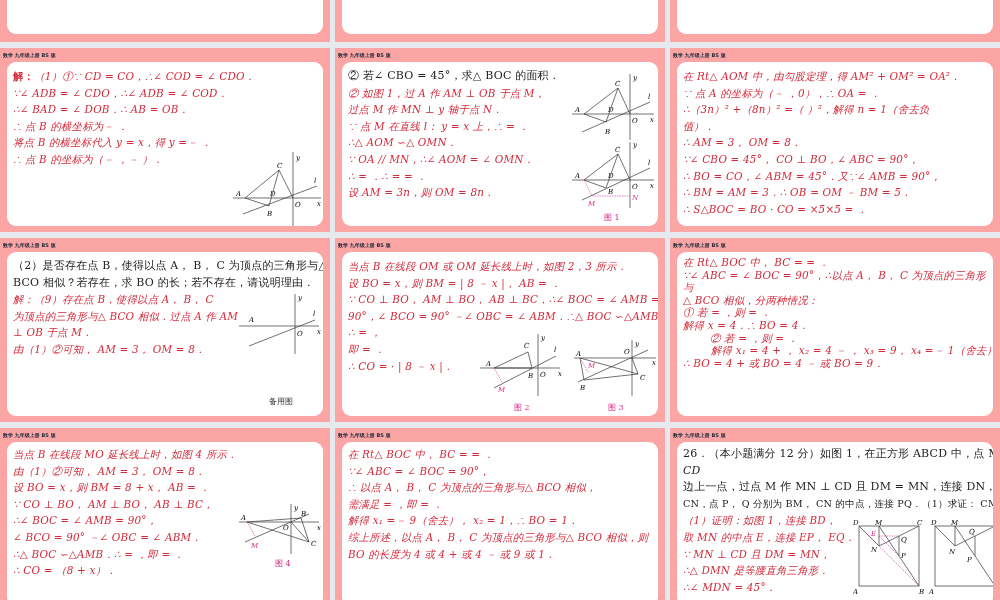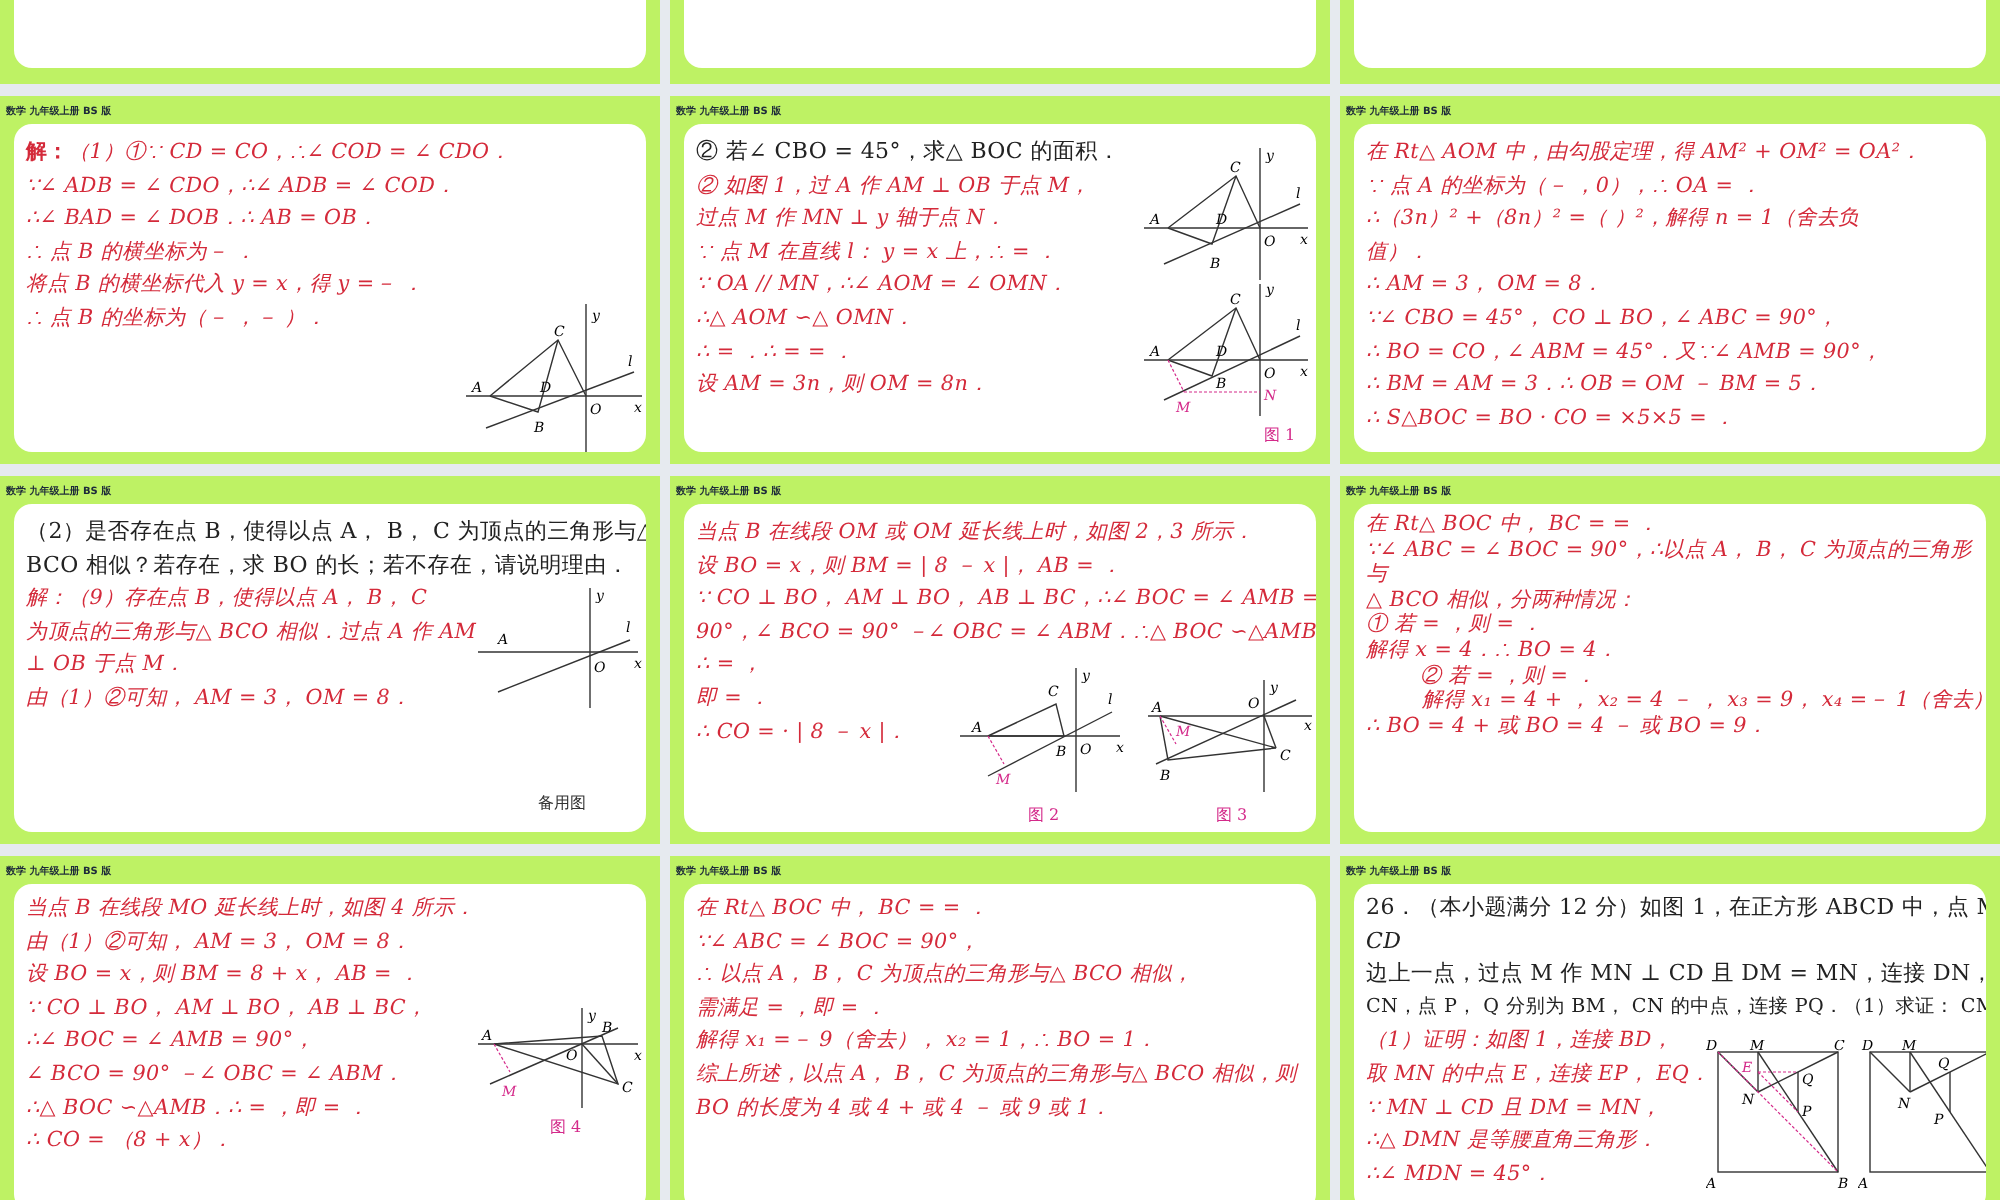--- a/index.html
+++ b/index.html
@@ -1,17 +1,17 @@
 <!DOCTYPE html>
 <html><head>
 <meta charset="utf-8">
 <style>
   html,body{margin:0;padding:0;}
   body{width:1000px;height:600px;overflow:hidden;background:#e6eaef;position:relative;font-family:"DejaVu Serif","Liberation Serif",serif;}
-  .slide{position:absolute;width:330px;height:184px;background:#bef264;box-sizing:border-box;overflow:hidden;}
+  .slide{position:absolute;width:330px;height:184px;background:#fca5a5;box-sizing:border-box;overflow:hidden;}
   .slide .hdr{position:absolute;left:3px;top:4px;font-family:"DejaVu Sans",sans-serif;font-size:5px;font-weight:bold;color:#1d2a3a;white-space:nowrap;}
   .slide .card{position:absolute;left:7px;top:14px;right:7px;bottom:6px;background:#fff;border-radius:9px;overflow:hidden;}
   .slide.top .card{top:-10px;bottom:8px;}
   .lines{position:absolute;left:6px;top:6px;right:6px;}
   .ln{font-size:10.4px;line-height:16.6px;white-space:nowrap;color:#d42a3a;font-style:italic;letter-spacing:0.2px;}
   .ln.q{color:#222;font-style:normal;font-size:11px;}
   .ln b{font-weight:bold;font-style:normal;}
   .fig{position:absolute;}
   .fig svg{display:block;}
   .cap{position:absolute;font-size:8px;color:#d42a8a;font-family:"DejaVu Serif",serif;}
@@ -68,22 +68,22 @@
 </div>
 
 <div class="slide" style="left:335px;top:48px;">
   <div class="hdr">数学 九年级上册 BS 版</div>
   <div class="card">
     <div class="lines">
       <div class="ln q">② 若∠ CBO = 45°，求△ BOC 的面积．</div>
       <div class="ln">② 如图 1，过 A 作 AM ⊥ OB 于点 M，</div>
       <div class="ln">过点 M 作 MN ⊥ y 轴于点 N．</div>
       <div class="ln">∵ 点 M 在直线 l： y = x 上，∴ = ．</div>
+      <div class="ln">∴△ AOM ∽△ OMN．</div>
       <div class="ln">∵ OA // MN，∴∠ AOM = ∠ OMN．</div>
-      <div class="ln">∴△ AOM ∽△ OMN．</div>
       <div class="ln">∴ = ．∴ = = ．</div>
       <div class="ln">设 AM = 3n，则 OM = 8n．</div>
     </div>
     <div class="fig" style="left:230px;top:12px;">
       <svg width="84" height="66" viewBox="0 0 84 66">
         <g stroke="#333" stroke-width="0.7" fill="none">
           <line x1="0" y1="40" x2="82" y2="40"></line>
           <line x1="58" y1="0" x2="58" y2="66"></line>
           <line x1="10" y1="58" x2="78" y2="28"></line>
           <polyline points="12,40 46,14 58,40"></polyline>
@@ -117,21 +117,21 @@
         <text x="36" y="36" font-size="7" font-style="italic">D</text>
         <text x="36" y="52" font-size="7" font-style="italic">B</text>
         <text x="60" y="47" font-size="7" font-style="italic">O</text>
         <text x="76" y="23" font-size="7" font-style="italic">l</text>
         <text x="78" y="46" font-size="7" font-style="italic">x</text>
         <text x="61" y="5" font-size="7" font-style="italic">y</text>
         <text x="16" y="64" font-size="7" font-style="italic" fill="#d42a8a">M</text>
         <text x="60" y="58" font-size="7" font-style="italic" fill="#d42a8a">N</text>
       </svg>
     </div>
-    <div class="cap" style="left:262px;top:150px;margin-left:28px;">图 1</div>
+    <div class="cap" style="left:262px;top:150px;">图 1</div>
   </div>
 </div>
 
 <div class="slide" style="left:670px;top:48px;">
   <div class="hdr">数学 九年级上册 BS 版</div>
   <div class="card">
     <div class="lines">
       <div class="ln">在 Rt△ AOM 中，由勾股定理，得 AM² + OM² = OA²．</div>
       <div class="ln">∵ 点 A 的坐标为（－ ，0），∴ OA = ．</div>
       <div class="ln">∴（3n）² +（8n）² =（ ）²，解得 n = 1（舍去负</div>

